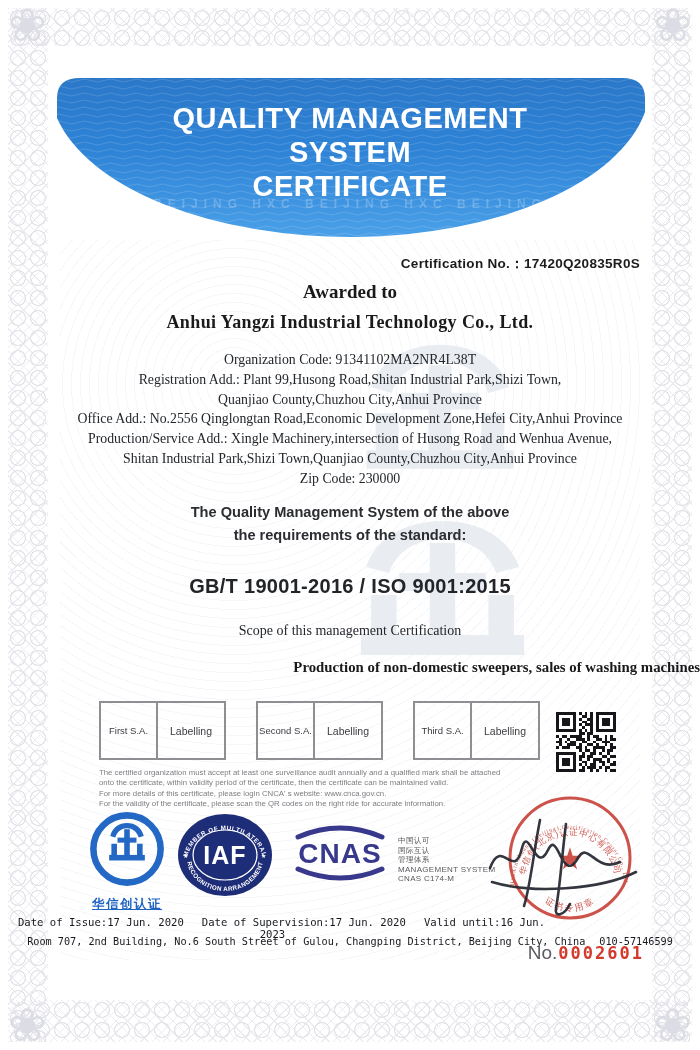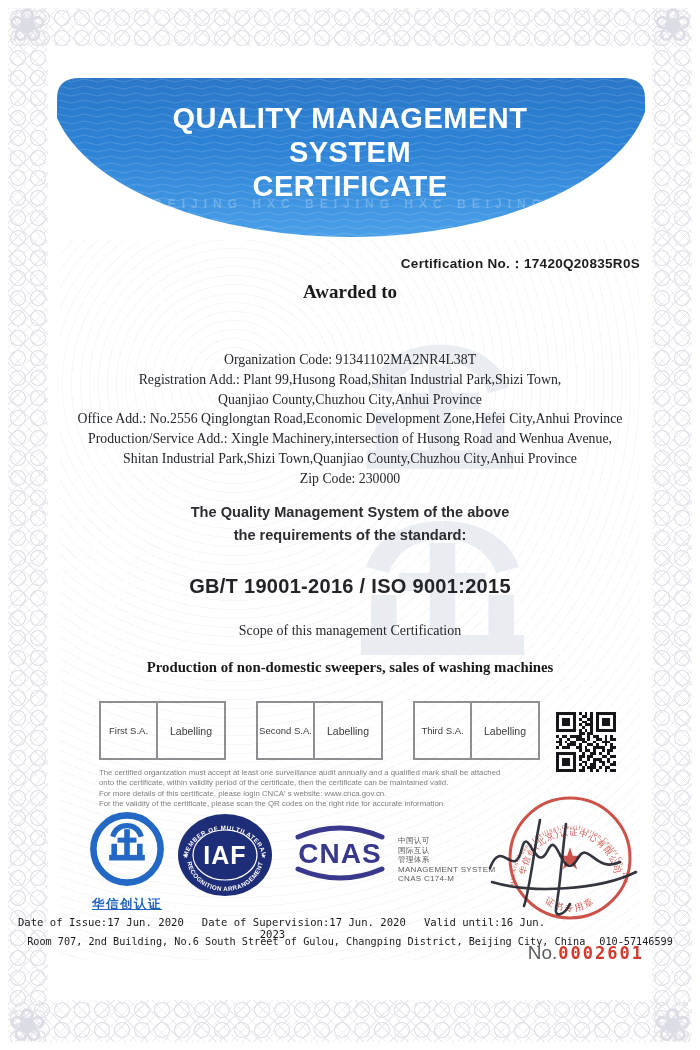--- a/index.html
+++ b/index.html
@@ -60,21 +60,21 @@
   .details { position:absolute; top:350px; left:40px; width:620px; text-align:center;
     font-size:13.8px; line-height:19.8px; color:#23262b; }
   .statement { position:absolute; top:501px; left:50px; width:600px; text-align:center;
     font-family:"Liberation Sans", sans-serif; font-weight:bold;
     font-size:14.6px; line-height:23px; color:#2b2d31; }
   .standard { position:absolute; top:575px; left:0; width:700px; text-align:center;
     font-family:"Liberation Sans", sans-serif; font-weight:bold;
     font-size:20px; color:#222428; letter-spacing:0.3px; }
   .scope-label { position:absolute; top:623px; left:0; width:700px; text-align:center;
     font-size:14px; color:#23262b; }
-  .scope-text { position:absolute; top:659px; left:0; width:700px; text-align:center;
+  .scope-text { position:absolute; top:659px; left:0; width:700px; text-align:right;
     font-weight:bold; font-size:14.8px; color:#191919; }
 
   
   .audit-row { position:absolute; top:701px; left:99px; width:441px;
     display:flex; gap:30px; }
   .audit-box { flex:1; height:59px; border:2px solid #8f8f93; display:flex; background:transparent; }
   .audit-stage { width:57px; border-right:2px solid #8f8f93;
     display:flex; align-items:center; justify-content:center;
     font-family:"Liberation Sans", sans-serif; font-size:9.5px; color:#3c3c40; }
   .audit-mark { flex:1; display:flex; align-items:center; justify-content:center;
@@ -169,20 +169,21 @@
     <div>SYSTEM</div>
     <div>CERTIFICATE</div>
   </div>
   <div class="banner-texture-text">BEIJING HXC BEIJING HXC BEIJING</div>
 
   <div class="cert-no">
     <span>Certification No.</span><span>：</span><span>17420Q20835R0S</span>
   </div>
 
   <div class="awarded">Awarded to</div>
+  <div class="company">Anhui Yangzi Industrial Technology Co., Ltd.</div>
 
   <div class="details">
     <div>Organization Code: 91341102MA2NR4L38T</div>
     <div>Registration Add.: Plant 99,Husong Road,Shitan Industrial Park,Shizi Town,</div>
     <div>Quanjiao County,Chuzhou City,Anhui Province</div>
     <div>Office Add.: No.2556 Qinglongtan Road,Economic Development Zone,Hefei City,Anhui Province</div>
     <div>Production/Service Add.: Xingle Machinery,intersection of Husong Road and Wenhua Avenue,</div>
     <div>Shitan Industrial Park,Shizi Town,Quanjiao County,Chuzhou City,Anhui Province</div>
     <div>Zip Code: 230000</div>
   </div>

